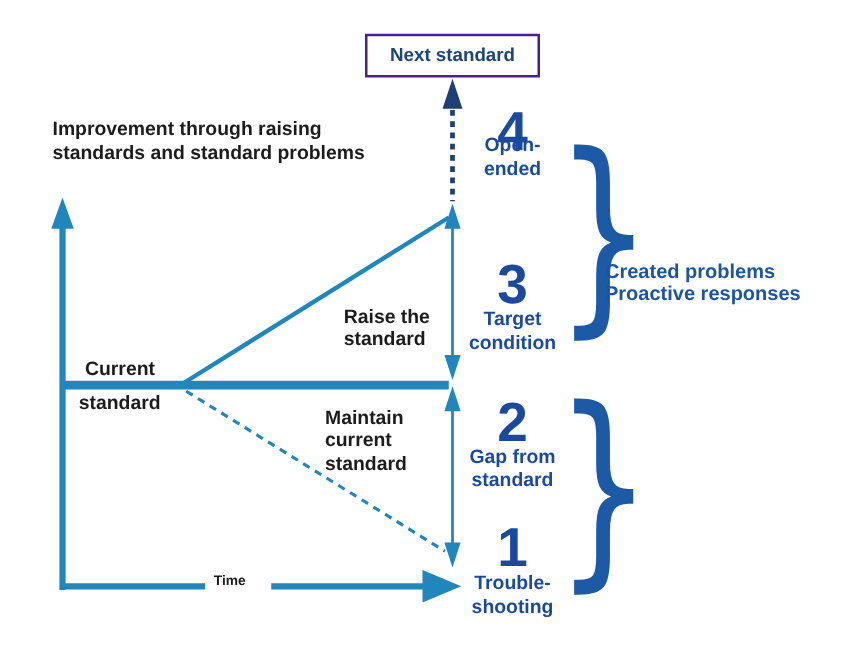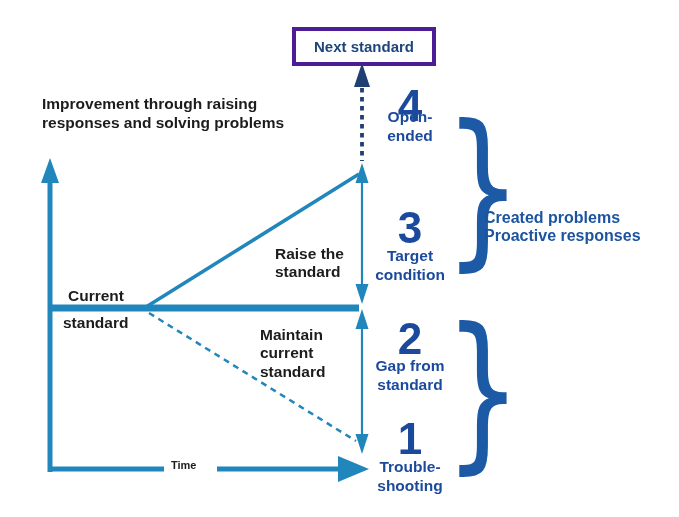--- a/index.html
+++ b/index.html
@@ -4,21 +4,21 @@
 <style>
   html,body{margin:0;padding:0;background:#ffffff;}
   .canvas{
     position:relative;width:679px;height:517px;background:#ffffff;overflow:hidden;
     font-family:"Liberation Sans","DejaVu Sans",sans-serif;
   }
   .lines{position:absolute;left:0;top:0;width:679px;height:517px;}
   .abs{position:absolute;white-space:pre-line;}
   .title{left:42px;top:95px;font-size:15.5px;font-weight:bold;color:#1c1c1c;line-height:1.2;}
   .next-box{
-    left:292px;top:27px;width:136px;height:31px;border:4px solid #4c1d95;
+    left:292px;top:27px;width:136px;height:31px;border:2px solid #4c1d95;
     display:flex;align-items:center;justify-content:center;
     font-size:15px;font-weight:bold;color:#1e4579;white-space:nowrap;
   }
   .cur1{left:68px;top:287px;font-size:15.5px;font-weight:bold;color:#1c1c1c;}
   .cur2{left:63px;top:314px;font-size:15.5px;font-weight:bold;color:#1c1c1c;}
   .raise{left:275px;top:245px;font-size:15.5px;font-weight:bold;color:#1c1c1c;line-height:1.18;}
   .maintain{left:260px;top:326px;font-size:15.5px;font-weight:bold;color:#1c1c1c;line-height:1.18;}
   .time{left:171px;top:459px;font-size:11px;font-weight:bold;color:#1c1c1c;}
   .step-num{
     left:360px;width:100px;text-align:center;
@@ -79,21 +79,21 @@
       <line x1="362" y1="88" x2="362" y2="161" stroke="#203f72" stroke-width="3.8" stroke-dasharray="4.5 4.5"></line>
       <polygon points="362,63 354,87 370,87" fill="#203f72"></polygon>
     </g>
   </svg>
 
   <div class="abs next-box">
     <span>Next standard</span>
   </div>
 
   <div class="abs title">Improvement through raising
-responses and solving problems</div>
+standards and standard problems</div>
 
   <div class="abs cur1">Current</div>
   <div class="abs cur2">standard</div>
 
   <div class="abs raise">Raise the
 standard</div>
   <div class="abs maintain">Maintain
 current
 standard</div>
 

